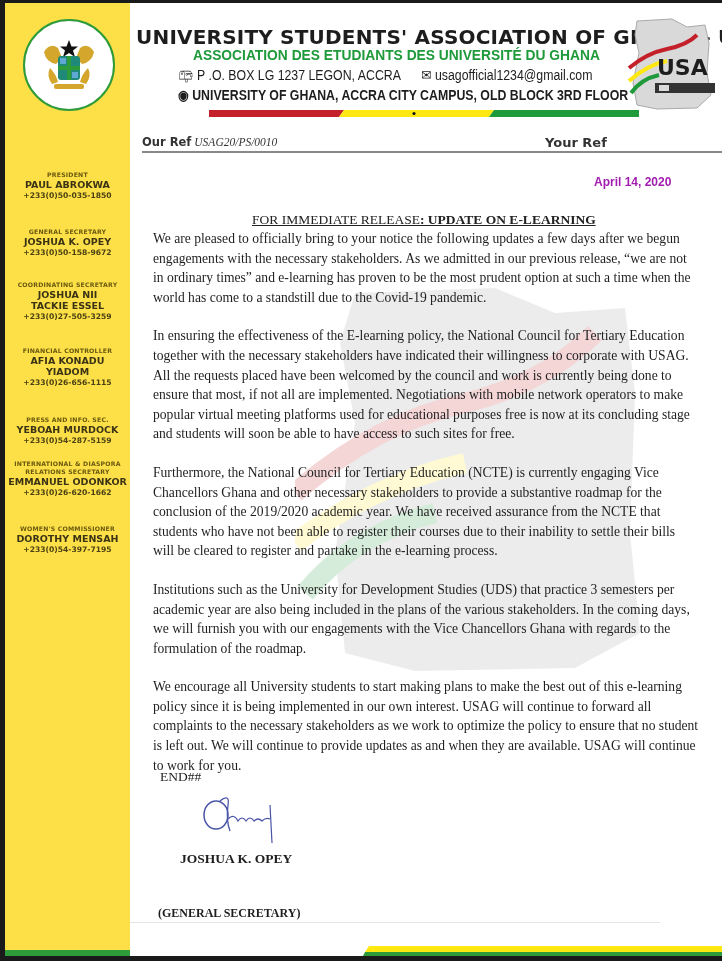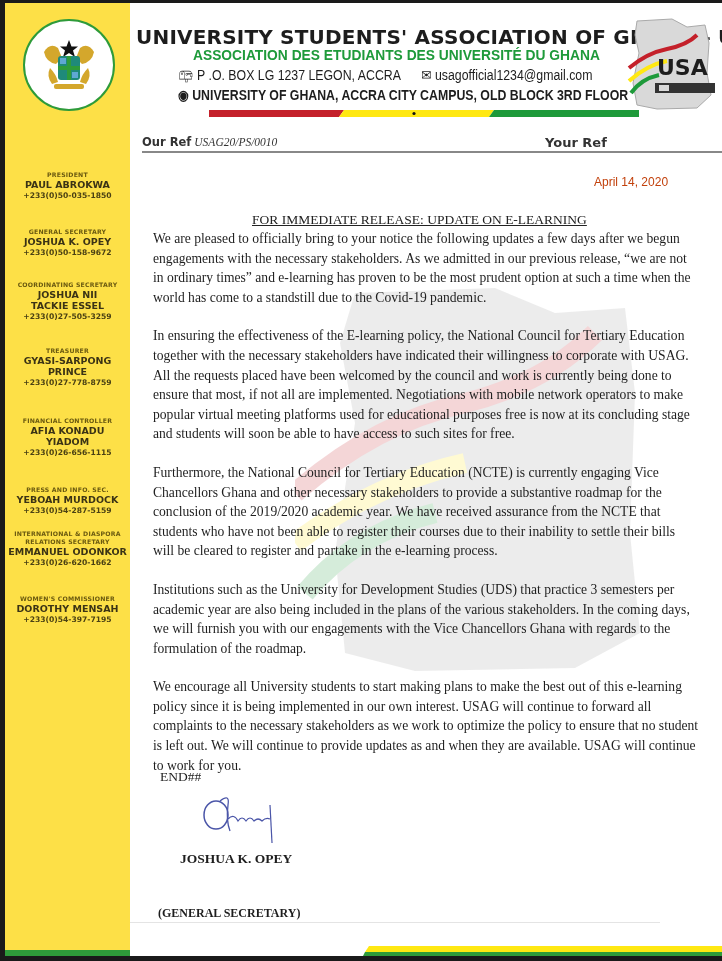--- a/index.html
+++ b/index.html
@@ -19,23 +19,23 @@
   .addr1, .addr2 { position:absolute; font-family:"Liberation Sans", sans-serif; font-size:14px; color:#1d1d1d; white-space:nowrap; transform:scaleX(0.88); transform-origin:left; }
   .addr1 { left:48px; top:64px; }
   .addr2 { left:48px; top:84px; font-weight:bold; }
   .addr1 .email { margin-left:20px; }
   .flagbar { position:absolute; left:79px; top:107px; width:430px; height:7px; }
   .usag-logo { position:absolute; left:487px; top:10px; width:105px; height:100px; }
   .ref-row { position:absolute; left:137px; top:132px; width:580px; height:16px; border-bottom:2px solid #888; font-family:"DejaVu Sans", sans-serif; }
   .ref-row .our { position:absolute; left:0; top:0; font-size:11.5px; font-weight:bold; color:#333; }
   .ref-row .our .val { font-family:"Liberation Serif", serif; font-style:italic; font-weight:normal; font-size:11.5px; margin-left:3px;text-align:right; }
   .ref-row .your { position:absolute; left:403px; top:0; font-size:13px; font-weight:bold; color:#333; }
-  .date { position:absolute; left:589px; top:172px; font-family:"Liberation Sans", sans-serif; font-weight:normal; font-size:12px; color:#c2410c; }
+  .date { position:absolute; left:589px; top:172px; font-family:"Liberation Sans", sans-serif; font-weight:bold; font-size:12px; color:#a21caf; }
   .title { position:absolute; left:247px; top:209px; font-family:"Liberation Serif", serif; font-size:13.5px; text-decoration:underline; color:#222; white-space:nowrap; }
-  .title b { font-weight:normal; }
+  .title b { font-weight:bold; }
   .body { position:absolute; left:148px; top:226px; width:575px; font-family:"Liberation Serif", serif; font-size:13.6px; line-height:19.6px; color:#1e1e1e; }
   .body p { margin:0; text-align:justify; white-space:nowrap; }
   .body .para { margin-bottom:19px; }
   .watermark { position:absolute; left:290px; top:270px; width:360px; height:400px; opacity:0.18; }
   .end { position:absolute; left:155px; top:766px; font-family:"Liberation Serif", serif; font-size:13.5px; color:#1e1e1e; }
   .signature { position:absolute; left:195px; top:788px; width:80px; height:58px; }
   .sig-name { position:absolute; left:175px; top:848px; font-family:"Liberation Serif", serif; font-weight:bold; font-size:13.5px; color:#1e1e1e; }
   .sig-role { position:absolute; left:153px; top:867px; font-family:"Liberation Serif", serif; font-weight:bold; font-size:12px; color:#1e1e1e;margin-top:36px; }
   .footer-line { position:absolute; left:125px; top:919px; width:530px; height:1px; background:#e4e4e4; }
   .footer-bar { position:absolute; left:358px; top:943px; width:359px; height:10px; }
@@ -72,26 +72,20 @@
         <div class="role">GENERAL SECRETARY</div>
         <div class="name">JOSHUA K. OPEY</div>
         <div class="phone">+233(0)50-158-9672</div>
       </div>
       <div class="officer" style="margin-bottom:25px;">
         <div class="role">COORDINATING SECRETARY</div>
         <div class="name">JOSHUA NII</div>
         <div class="name">TACKIE ESSEL</div>
         <div class="phone">+233(0)27-505-3259</div>
       </div>
-      <div class="officer" style="margin-bottom:29px;">
-        <div class="role">TREASURER</div>
-        <div class="name">GYASI-SARPONG</div>
-        <div class="name">PRINCE</div>
-        <div class="phone">+233(0)27-778-8759</div>
-      </div>
       <div class="officer" style="margin-bottom:28px;">
         <div class="role">FINANCIAL CONTROLLER</div>
         <div class="name">AFIA KONADU</div>
         <div class="name">YIADOM</div>
         <div class="phone">+233(0)26-656-1115</div>
       </div>
       <div class="officer" style="margin-bottom:14px;">
         <div class="role">PRESS AND INFO. SEC.</div>
         <div class="name">YEBOAH MURDOCK</div>
         <div class="phone">+233(0)54-287-5159</div>

